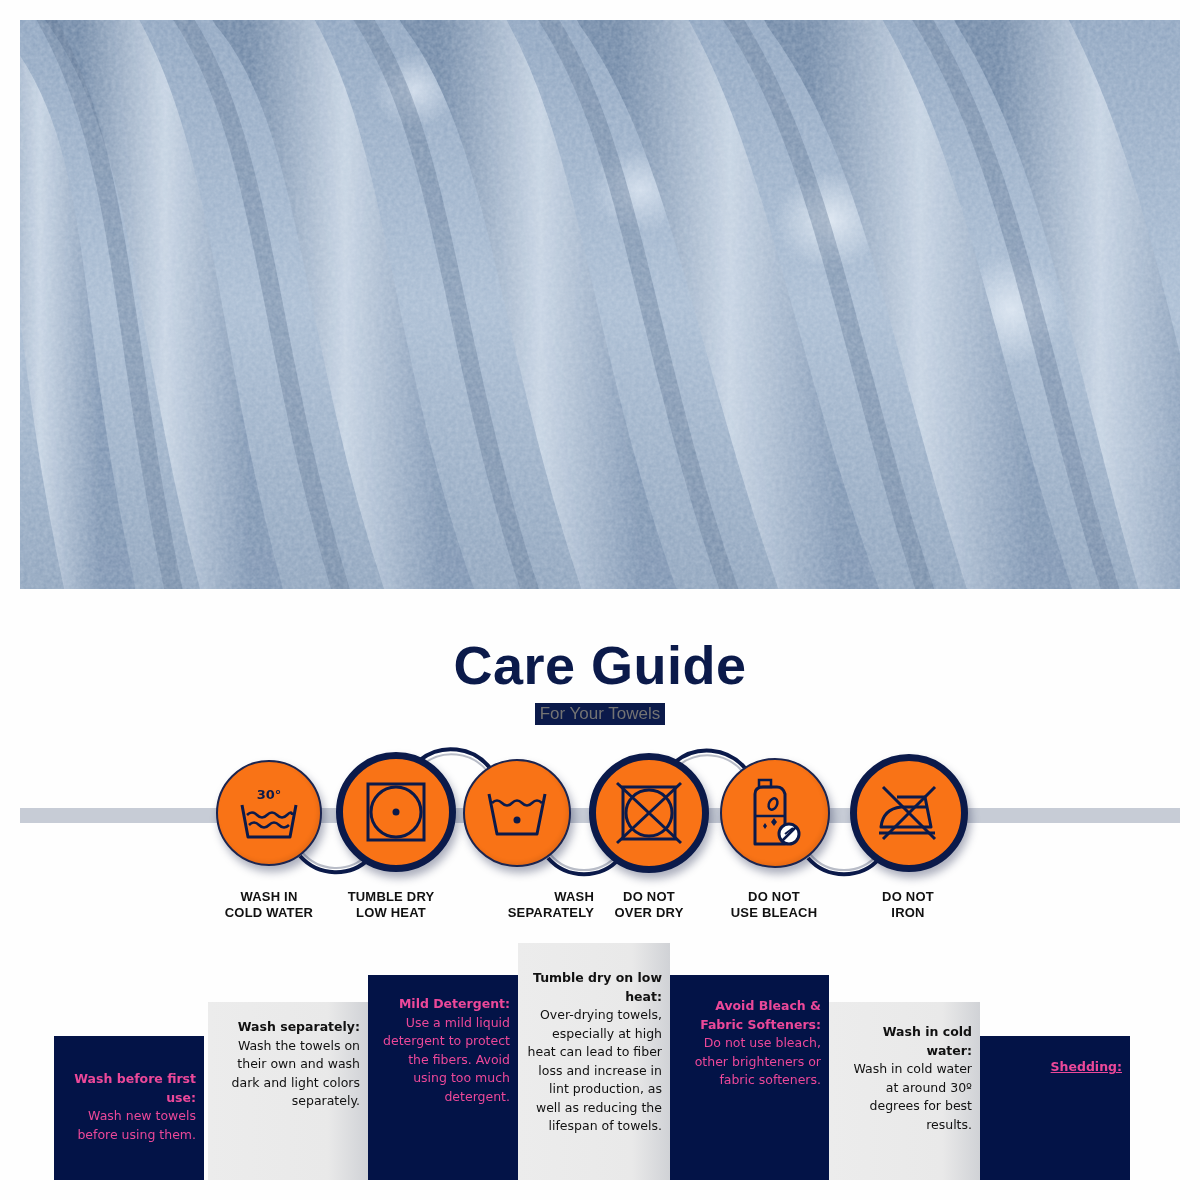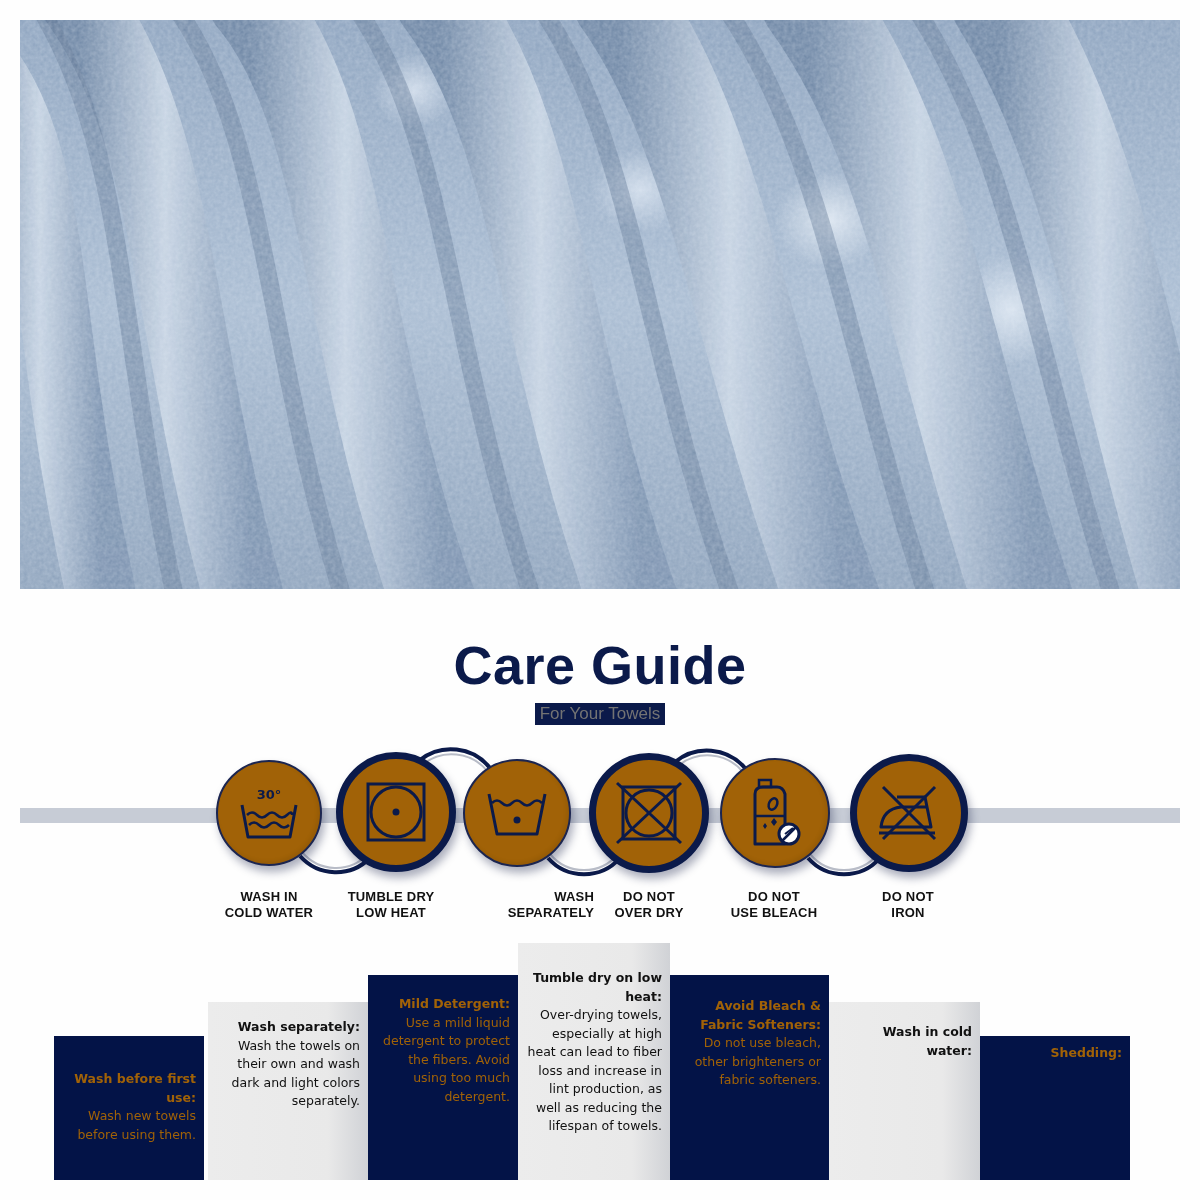--- a/index.html
+++ b/index.html
@@ -33,21 +33,21 @@
       padding: 0 5px; height: 22px;
     }
 
     
     .bar {
       position: absolute; left: 20px; top: 808px; width: 1160px; height: 15px;
       background: #c7ccd6;
     }
     .links { position: absolute; left: 0; top: 0; }
     .circle {
-      position: absolute; border-radius: 50%; background: #a16207;
+      position: absolute; border-radius: 50%; background: #f97316;
       display: flex; align-items: center; justify-content: center;
     }
     .circle.light {
       border: 2px solid #1b2550;
       box-shadow: 3px 6px 8px rgba(20,30,70,.35), inset -2px -2px 4px rgba(0,0,0,.08);
     }
     .circle.dark {
       border: 7px solid #0b1a4a;
       box-shadow: 3px 6px 8px rgba(20,30,70,.35);
     }
@@ -56,21 +56,21 @@
       font-family: Liberation Sans, sans-serif; font-weight: bold; font-size: 13px;
       line-height: 16px; color: #111; letter-spacing: 0.2px;
     }
 
     
     .card {
       position: absolute; bottom: 20px; text-align: right;
       font-family: "DejaVu Sans", sans-serif; font-size: 12.5px; line-height: 18.5px;
       padding: 0 8px;
     }
-    .card.navy { background: #031347; color: #a16207; }
+    .card.navy { background: #031347; color: #ec4899; }
     .card.grey {
       background: linear-gradient(90deg, #ececec 0%, #e9e9e9 75%, #d0d2d6 100%);
       color: #111;
     }
     .card .head { font-weight: bold; display: block; }
     .card .body { display: block; }
   </style>
 </head>
 <body>
 
@@ -230,16 +230,17 @@
 <div class="card grey" style="left:518px;width:152px;top:943px;padding-top:26px;">
   <span class="head">Tumble dry on low heat:</span>
   <span class="body">Over-drying towels, especially at high heat can lead to fiber loss and increase in lint production, as well as reducing the lifespan of towels.</span>
 </div>
 <div class="card navy" style="left:670px;width:159px;top:975px;padding-top:22px;">
   <span class="head">Avoid Bleach &amp; Fabric Softeners:</span>
   <span class="body">Do not use bleach, other brighteners or fabric softeners.</span>
 </div>
 <div class="card grey" style="left:829px;width:151px;top:1002px;padding-top:21px;">
   <span class="head">Wash in cold water:</span>
-</div>
-<div class="card navy" style="left:980px;width:150px;top:1036px;padding-top:8px;">
+  <span class="body">Wash in cold water at around 30º degrees for best results.</span>
+</div>
+<div class="card navy" style="left:980px;width:150px;top:1036px;padding-top:22px;text-decoration:underline;">
   <span class="head">Shedding:</span>
 </div>
 
 </body></html>

